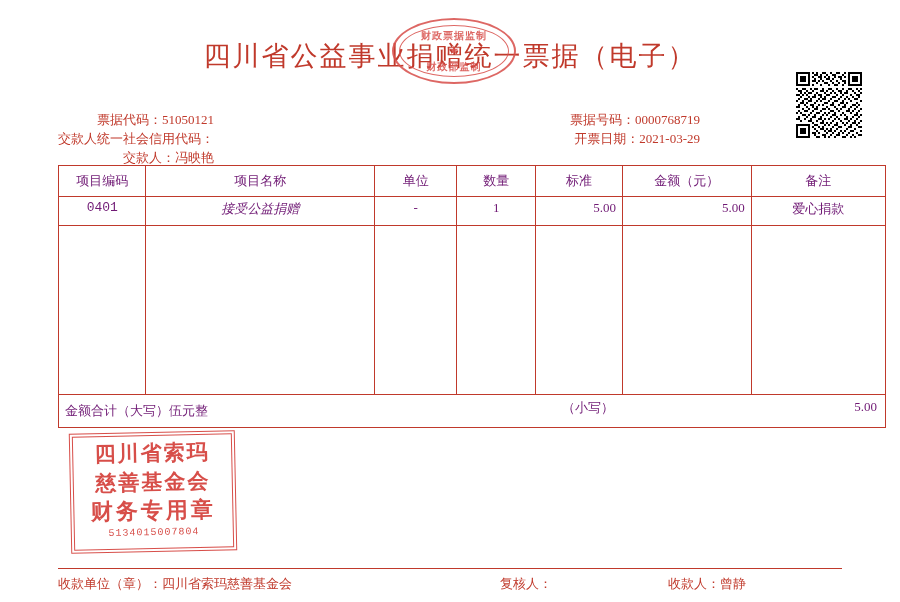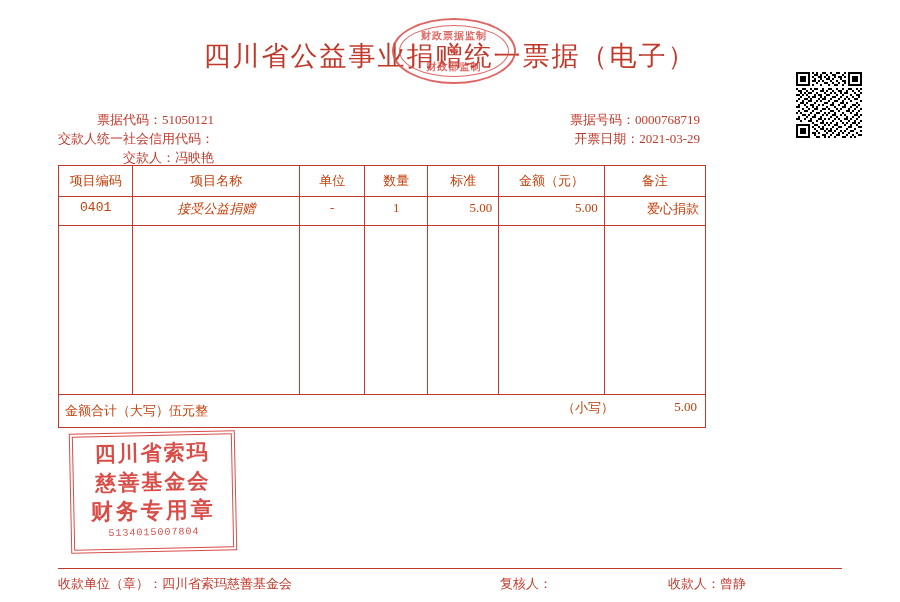--- a/index.html
+++ b/index.html
@@ -105,23 +105,23 @@
   }
   .meta-left { left: 58px; top: 110px; }
   .meta-right { left: 570px; top: 110px; }
   .meta-row { height: 19px; }
 
   
   table.items {
     position: absolute;
     left: 58px;
     top: 165px;
-    width: 648px;
+    width: 828px;
     border-collapse: collapse;
-    color: #c2410c;
+    color: #701a75;
     font-size: 13px;
   }
   table.items th, table.items td {
     border: 1px solid #c0392b;
     padding: 3px 6px;
     font-weight: normal;
   }
   table.items thead th {
     height: 24px;
     text-align: center;
@@ -134,21 +134,21 @@
   .col-std    { width: 78px; }
   .col-amt    { width: 122px; }
   .col-note   { width: 130px; }
 
   td.c-code { text-align: center; font-family: Liberation Mono, monospace; }
   td.c-name { text-align: center; font-style: italic; }
   td.c-unit { text-align: center; }
   td.c-qty  { text-align: center; }
   td.c-std  { text-align: right; }
   td.c-amt  { text-align: right; }
-  td.c-note { text-align: right; margin-left: 20px; }
+  td.c-note { text-align: center; margin-left: 20px; }
 
   tr.body-row td { height: 22px; vertical-align: top; }
   tr.filler td { height: 162px; }
 
   tr.total-row td {
     height: 26px;
     vertical-align: middle;
   }
   .total-cell {
     position: relative;

